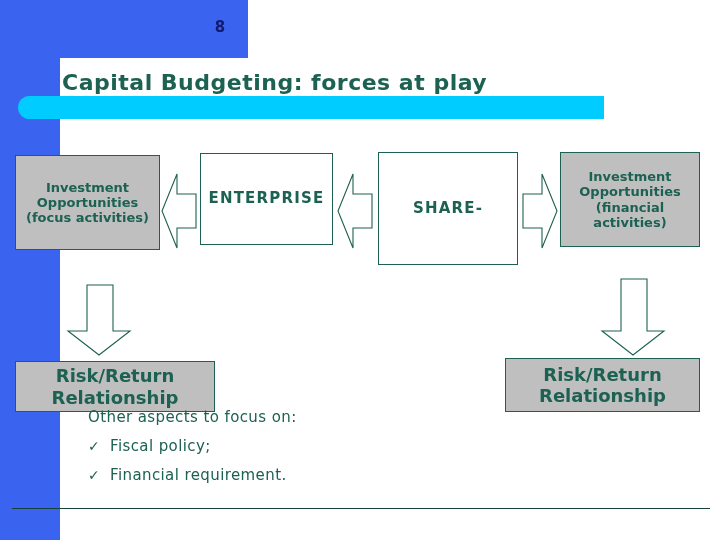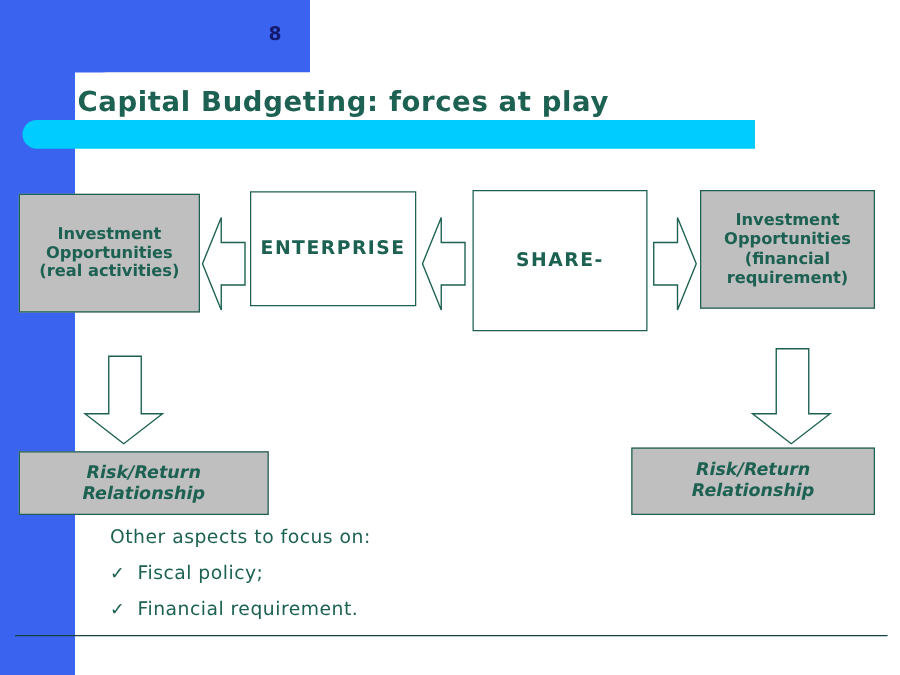--- a/index.html
+++ b/index.html
@@ -66,35 +66,35 @@
   .box .lines span{display:block;white-space:nowrap;}
 
   
   #box-invest-real{left:15px;  top:155px; width:145px; height:95px;}
   #box-enterprise{left:200px; top:153px; width:133px; height:92px;}
   #box-shareholders{left:378px;top:152px; width:140px; height:113px;text-align:right;}
   #box-invest-fin{left:560px; top:152px; width:140px; height:95px;}
   #box-risk-left{left:15px;   top:361px; width:200px; height:51px;}
   #box-risk-right{left:505px; top:358px; width:195px; height:54px;}
 
-  #box-risk-left, #box-risk-right{font-size:14px;font-style:italic;}
+  #box-risk-left, #box-risk-right{font-size:18px;}
 
   
   .arrow{position:absolute;}
   .arrow svg{display:block;overflow:visible;}
   .arrow svg path{fill:#ffffff;stroke:#1c6152;stroke-width:1.1;}
 
   #arrow-left-1{left:160px;top:172px;}
   #arrow-left-2{left:336px;top:172px;}
   #arrow-right-1{left:521px;top:172px;}
   #arrow-down-left{left:66px;top:283px;}
   #arrow-down-right{left:600px;top:277px;}
 
   
-  .bullets{position:absolute;left:88px;top:420px;width:560px;color:#1c6152;}
+  .bullets{position:absolute;left:88px;top:408px;width:560px;color:#1c6152;}
   .bullet-head{
     font-family:"DejaVu Sans","Liberation Sans",sans-serif;
     font-size:15px;letter-spacing:0.4px;white-space:nowrap;
     margin-bottom:11px;
   }
   .bullet-row{
     display:flex;align-items:baseline;
     font-family:"DejaVu Sans","Liberation Sans",sans-serif;
     font-size:15px;letter-spacing:0.4px;white-space:nowrap;
     margin-bottom:11px;
@@ -116,42 +116,42 @@
   <div class="title-plate"></div>
   <div class="title-text">Capital Budgeting: forces at play</div>
   <div class="cyan-bar"></div>
 
   <div class="diagram">
 
     <div class="box gray" id="box-invest-real">
       <span class="lines">
         <span>Investment</span>
         <span>Opportunities</span>
-        <span>(real activities)</span>
+        <span>(focus activities)</span>
       </span>
     </div>
 
     <div class="box white" id="box-enterprise">
       <span class="lines">
         <span>ENTERPRISE</span>
       </span>
     </div>
 
     <div class="box white" id="box-shareholders">
       <span class="lines">
         <span>SHARE-</span>
       </span>
     </div>
 
     <div class="box gray" id="box-invest-fin">
       <span class="lines">
         <span>Investment</span>
         <span>Opportunities</span>
         <span>(financial</span>
-        <span>requirement)</span>
+        <span>activities)</span>
       </span>
     </div>
 
     <div class="box gray" id="box-risk-left">
       <span class="lines">
         <span>Risk/Return</span>
         <span>Relationship</span>
       </span>
     </div>
 

